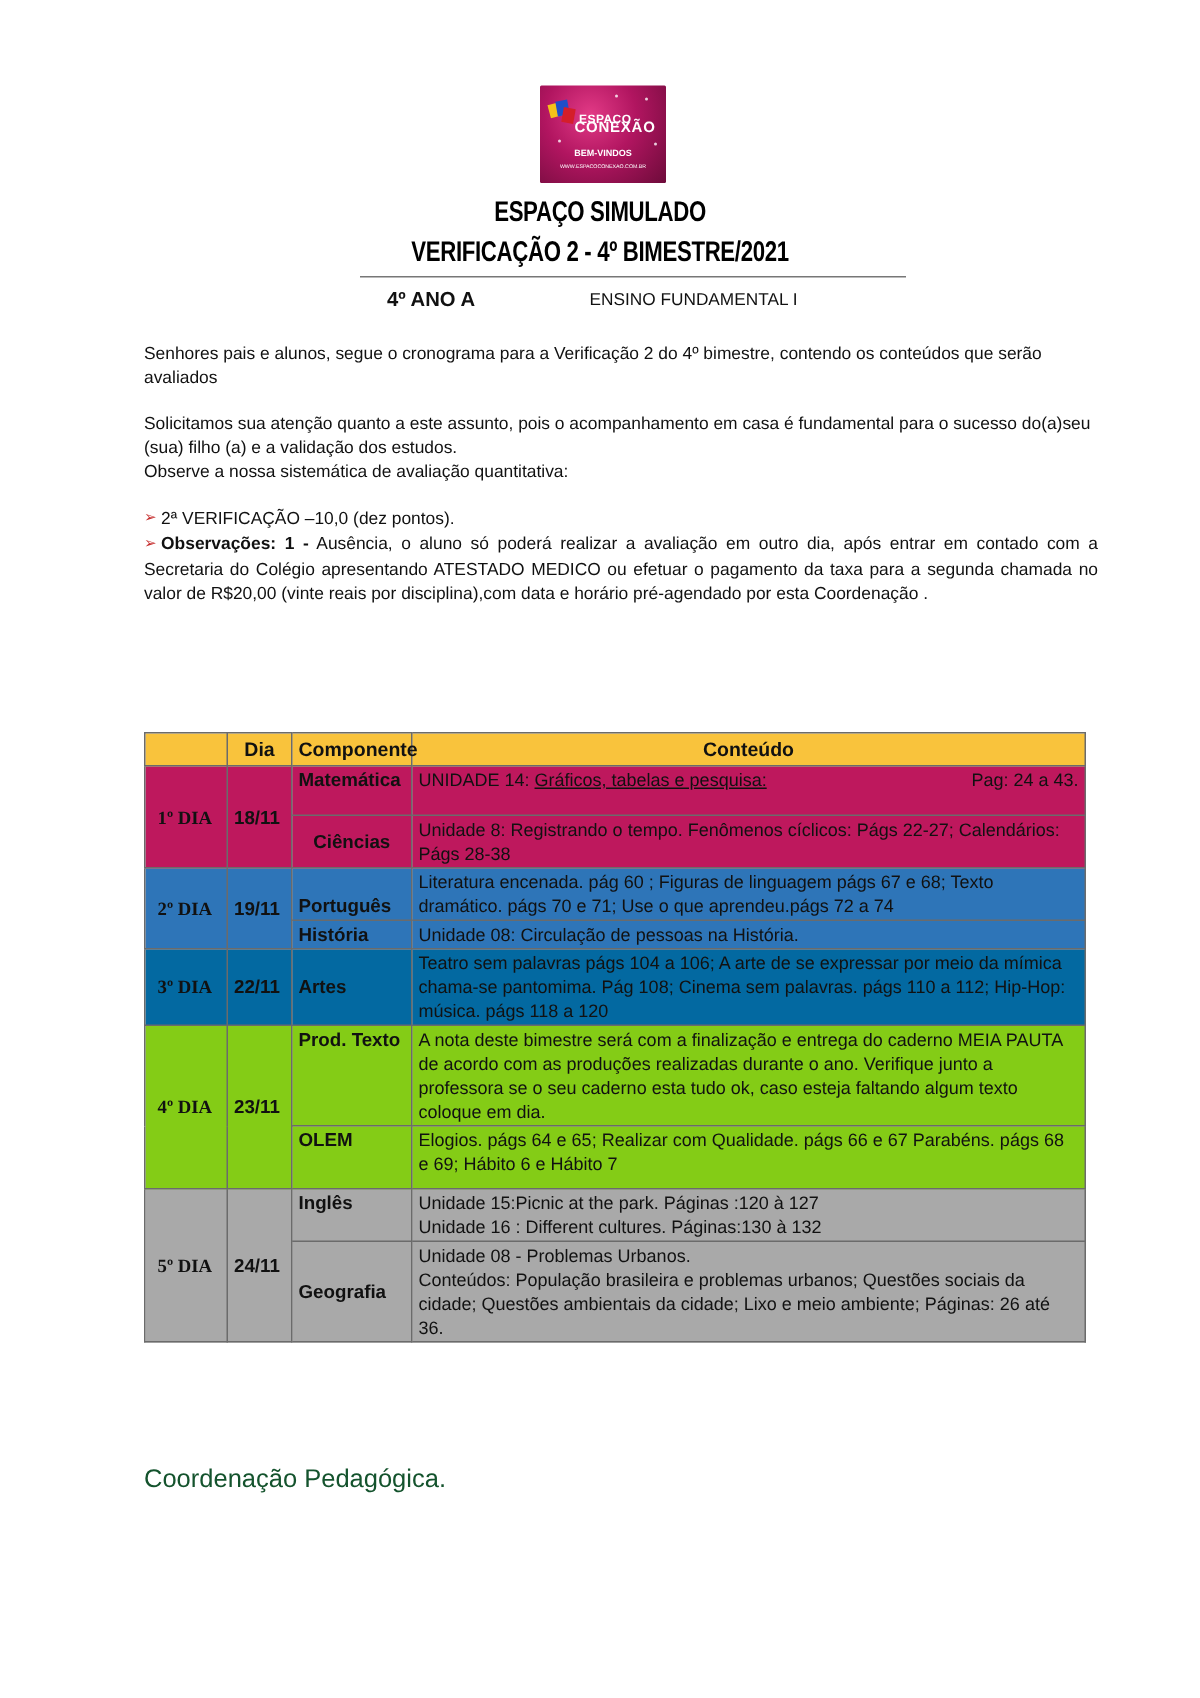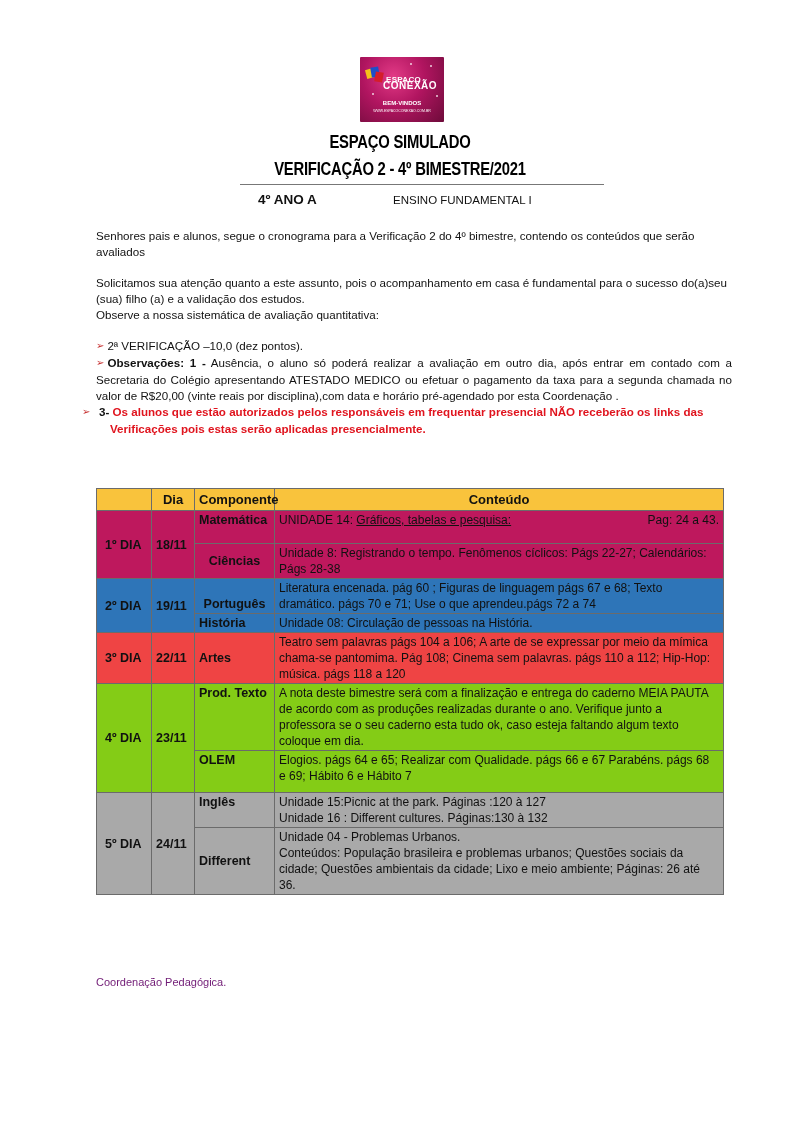--- a/index.html
+++ b/index.html
@@ -40,34 +40,34 @@
   .bold { font-weight: bold; }
   .red { color: #e0141e; font-weight: bold; }
   .justify { text-align: justify; }
 
   table.sched { position: absolute; left: 96px; top: 488px; width: 628px; border-collapse: collapse; font-size: 12px; table-layout: fixed; }
   table.sched td, table.sched th { border: 1px solid #6b6b6b; padding: 1px 4px; vertical-align: middle; line-height: 16px; }
   table.sched th { background: #f9c33c; font-weight: bold; font-size: 13px; height: 19px; }
   .col-day { width: 55px; }
   .col-date { width: 43px; }
   .col-comp { width: 80px; }
-  .daycell { font-weight: bold; font-size: 12.5px; padding-left: 8px !important; }
+  .daycell { font-weight: bold; font-size: 12.5px; padding-left: 8px !important; font-family: Liberation Serif, serif; }
   .datecell { font-weight: bold; font-size: 12.5px; }
   .compcell { font-weight: bold; font-size: 12.5px; }
   .green td { background: #be185d; }
   .blue td { background: #2e75b8; }
-  .yellow td { background: #ef4444; }
+  .yellow td { background: #0369a1; }
   .magenta td { background: #84cc16; }
   .gray td { background: #a9a9a9; }
   .u { text-decoration: underline; }
   .right { float: right; }
   .vtop { vertical-align: top !important; }
-  .vbottom { vertical-align: bottom !important; text-align: center; }
+  .vbottom { vertical-align: bottom !important; }
 
-  .signature { position: absolute; left: 96px; top: 976px; font-size: 11px; color: #701a75; }
+  .signature { position: absolute; left: 96px; top: 976px; font-size: 17px; color: #14532d; }
 </style>
 </head>
 <body>
 
 <div class="logo">
   <div class="blocks">
     <div class="b1"></div>
       <div class="b2"></div>
       <div class="b3"></div>
   </div>
@@ -90,23 +90,20 @@
 <div class="para p1">Senhores pais e alunos, segue o cronograma para a Verificação 2 do 4º bimestre, contendo os conteúdos que serão avaliados</div>
 <div class="para p2">Solicitamos sua atenção quanto a este assunto, pois o acompanhamento em casa é fundamental para o sucesso do(a)seu (sua)  filho (a) e a validação dos estudos.</div>
 <div class="para p3">Observe a nossa sistemática de avaliação quantitativa:</div>
 
 <div class="bullets">
   <div class="bl">
     <span class="arrow">➢</span><span>2ª VERIFICAÇÃO –10,0 (dez pontos).</span>
   </div>
   <div class="bl justify">
     <span class="arrow">➢</span><span class="bold">Observações: 1 -</span><span> Ausência, o aluno só poderá realizar a avaliação em outro dia, após entrar em contado com a Secretaria do Colégio apresentando ATESTADO MEDICO ou efetuar o pagamento da taxa para a segunda chamada no valor de R$20,00 (vinte reais por disciplina),com data e horário pré-agendado por esta Coordenação .</span>
-  </div>
-  <div class="bl indent" style="text-indent:-14px">
-    <span class="arrow">➢</span><span class="bold">3-</span><span class="red"> Os alunos que estão autorizados pelos responsáveis em frequentar presencial NÃO receberão os links das Verificações pois estas serão aplicadas presencialmente.</span>
   </div>
 </div>
 
 <table class="sched">
   <colgroup>
     <col class="col-day">
       <col class="col-date">
       <col class="col-comp">
       <col>
   </colgroup>
@@ -163,22 +160,22 @@
   <tr class="gray">
     <td rowspan="2" class="daycell">5º DIA</td>
     <td rowspan="2" class="datecell">24/11</td>
     <td class="compcell vtop">Inglês</td>
     <td>
       <div>Unidade 15:Picnic at the park. Páginas :120 à 127</div>
       <div>Unidade 16 : Different cultures. Páginas:130 à 132</div>
     </td>
   </tr>
   <tr class="gray">
-    <td class="compcell">Different</td>
+    <td class="compcell">Geografia</td>
     <td>
-      <div>Unidade 04 - Problemas Urbanos.</div>
+      <div>Unidade 08 - Problemas Urbanos.</div>
       <div>Conteúdos: População brasileira e problemas urbanos; Questões sociais da cidade; Questões ambientais da cidade; Lixo e meio ambiente; Páginas: 26 até 36.</div>
     </td>
   </tr>
 </tbody>
   </table>
 
 <div class="signature">Coordenação Pedagógica.</div>
 
 </body></html>

